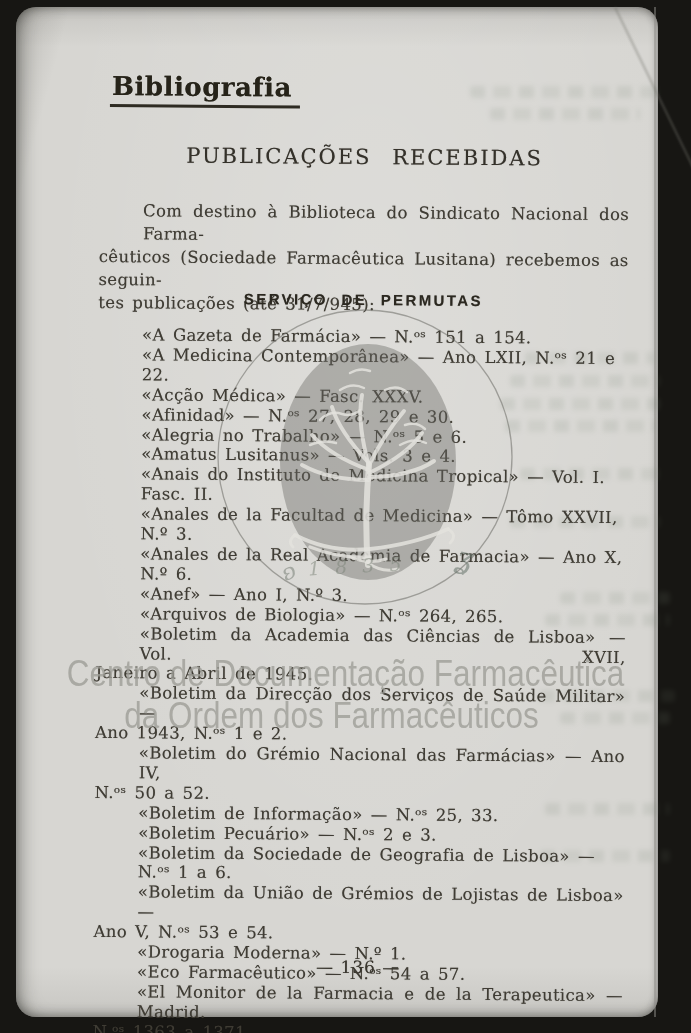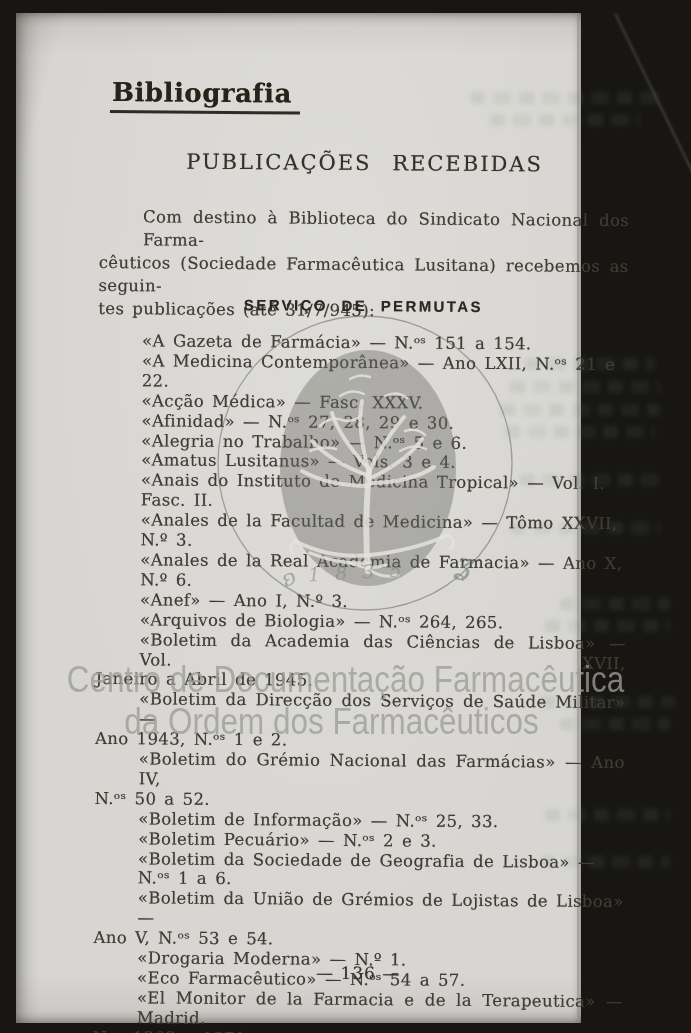--- a/index.html
+++ b/index.html
@@ -4,32 +4,33 @@
 <style>
   html,body{margin:0;padding:0;}
   body{
     width:691px;height:1033px;
     background:#171613;
     overflow:hidden;
     position:relative;
     font-family:"DejaVu Serif", serif;
   }
   .page{
-    position:absolute;left:16px;top:13px;width:565px;height:1010px;
+    position:absolute;left:16px;top:7px;width:642px;height:1010px;
     background:#d7d6d2;
     background-image:
       radial-gradient(ellipse at 55% 30%, rgba(255,255,255,0.16), rgba(255,255,255,0) 65%),
       linear-gradient(105deg, rgba(60,58,52,0.18) 0%, rgba(60,58,52,0) 6%),
       linear-gradient(0deg, rgba(60,58,52,0.10) 0%, rgba(60,58,52,0) 5%),
       linear-gradient(180deg, rgba(60,58,52,0.10) 0%, rgba(60,58,52,0) 4%);
     box-shadow:
       inset 14px 0 20px -12px rgba(35,34,30,0.55),
       inset -5px 0 9px -5px rgba(35,34,30,0.45),
       inset 0 8px 12px -7px rgba(35,34,30,0.4),
       inset 0 -9px 12px -7px rgba(35,34,30,0.4);
+    border-radius: 20px;
   }
   .edge-sliver{
     position:absolute;right:2px;top:0;width:2px;height:100%;
     background:#8f8e89;opacity:.5;
   }
   
   .tilt{
     position:absolute;inset:0;
     transform:rotate(0.45deg);
     transform-origin:84px 90px;

